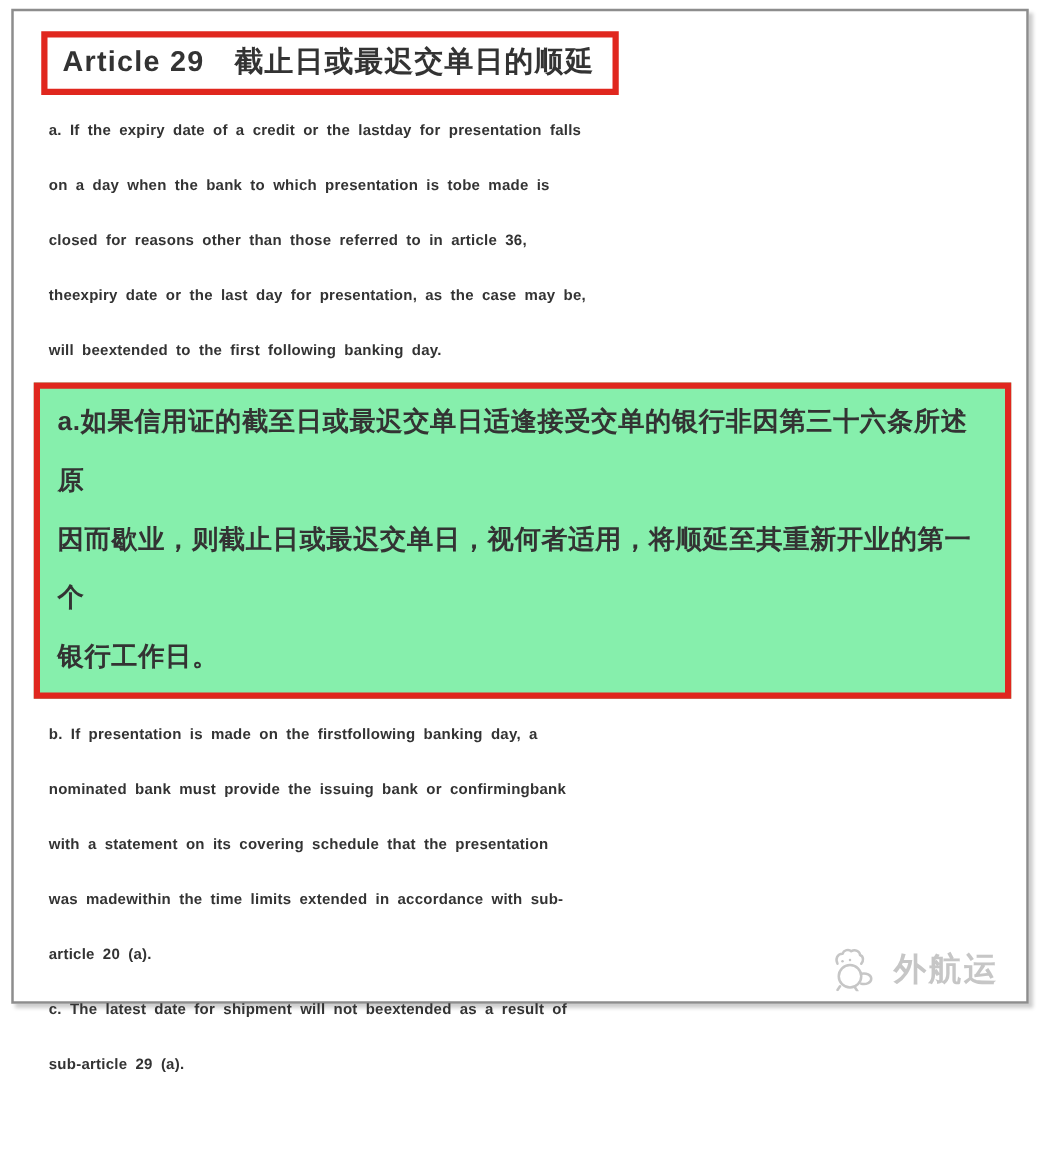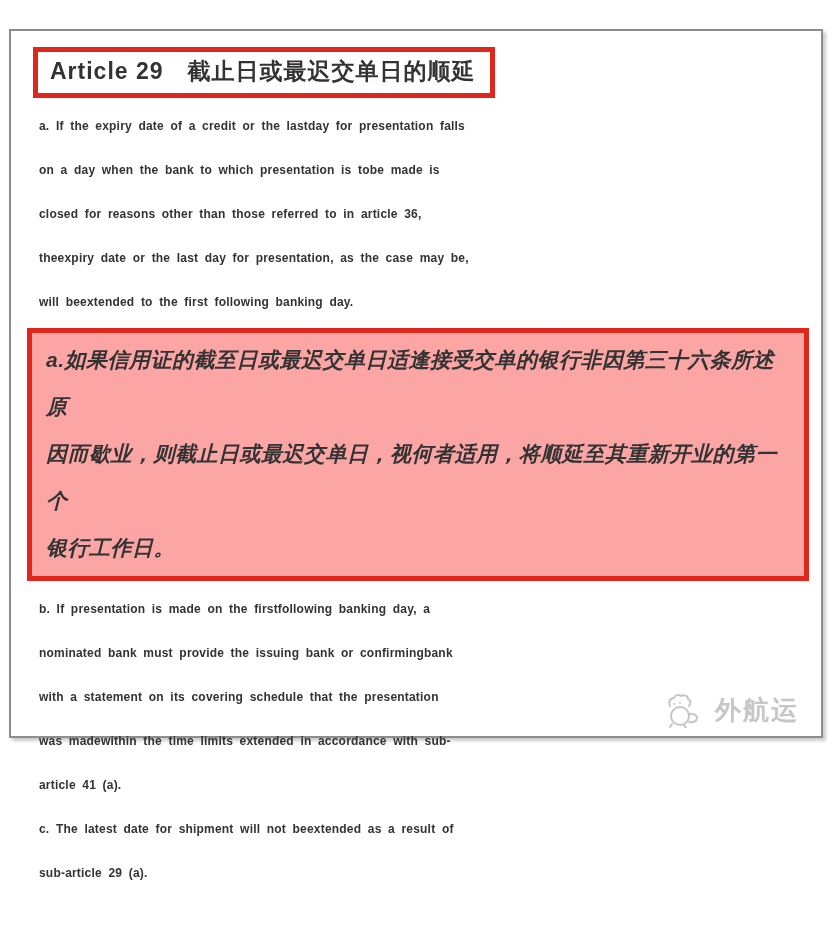--- a/index.html
+++ b/index.html
@@ -11,26 +11,25 @@
   *{box-sizing:border-box;}
   html,body{margin:0;padding:0;}
   body{
     width:837px;height:939px;
     background:#ffffff;
     font-family:"Liberation Sans","DejaVu Sans",sans-serif;
     overflow:hidden;position:relative;
   }
   .page{
     position:absolute;left:9px;top:7px;
-    width:814px;height:709px;
+    width:814px;height:796px;
     background:#fff;
     border:2px solid var(--page-border,#8d8d8d);
     box-shadow:3px 3px 3px rgba(0,0,0,0.20);
     padding:14px 24px 0 28px;
-    margin-top:22px;
   }
   .title-box{
     display:inline-block;
     border:5px solid var(--highlight-red,#e0271e);
     padding:4px 14px 6px 12px;
     margin:2px 0 6px -6px;
     background:#fff;
   }
   .title{
     font-size:23px;font-weight:bold;color:var(--text-dark,#333);
@@ -45,22 +44,21 @@
     word-spacing:3px;letter-spacing:0.2px;
   }
   .cn{
     font-size:21px;line-height:47px;
     letter-spacing:0.5px;
   }
   .highlight-box{
     border:5px solid var(--highlight-red,#e0271e);
     margin:4px -12px 6px -12px;
     padding:3px 14px 5px 14px;
-    background:#fca5a5;
-    font-style:italic;
+    background:#86efac;
   }
   .watermark{
     position:absolute;right:22px;bottom:8px;
     display:flex;align-items:center;gap:7px;
     color:var(--watermark-gray,#c6c6c6);
     font-weight:bold;font-size:26px;letter-spacing:2px;
     text-shadow:0 0 1px #ffffff;
     user-select:none;
   }
   .watermark svg{display:block;}
@@ -83,21 +81,21 @@
   <div class="highlight-box">
     <p class="para cn">a.如果信用证的截至日或最迟交单日适逢接受交单的银行非因第三十六条所述原
 因而歇业，则截止日或最迟交单日，视何者适用，将顺延至其重新开业的第一个
 银行工作日。</p>
   </div>
 
   <p class="para en">b. If presentation is made on the firstfollowing banking day, a
 nominated bank must provide the issuing bank or confirmingbank
 with a statement on its covering schedule that the presentation
 was madewithin the time limits extended in accordance with sub-
-article 41 (a).</p>
+article 20 (a).</p>
 
 
   <p class="para en">c. The latest date for shipment will not beextended as a result of
 sub-article 29 (a).</p>
 
   
 
   <div class="watermark">
     <svg width="44" height="36" viewBox="0 0 44 36" fill="none" stroke="#c6c6c6" stroke-width="2" stroke-linecap="round" stroke-linejoin="round">
 

